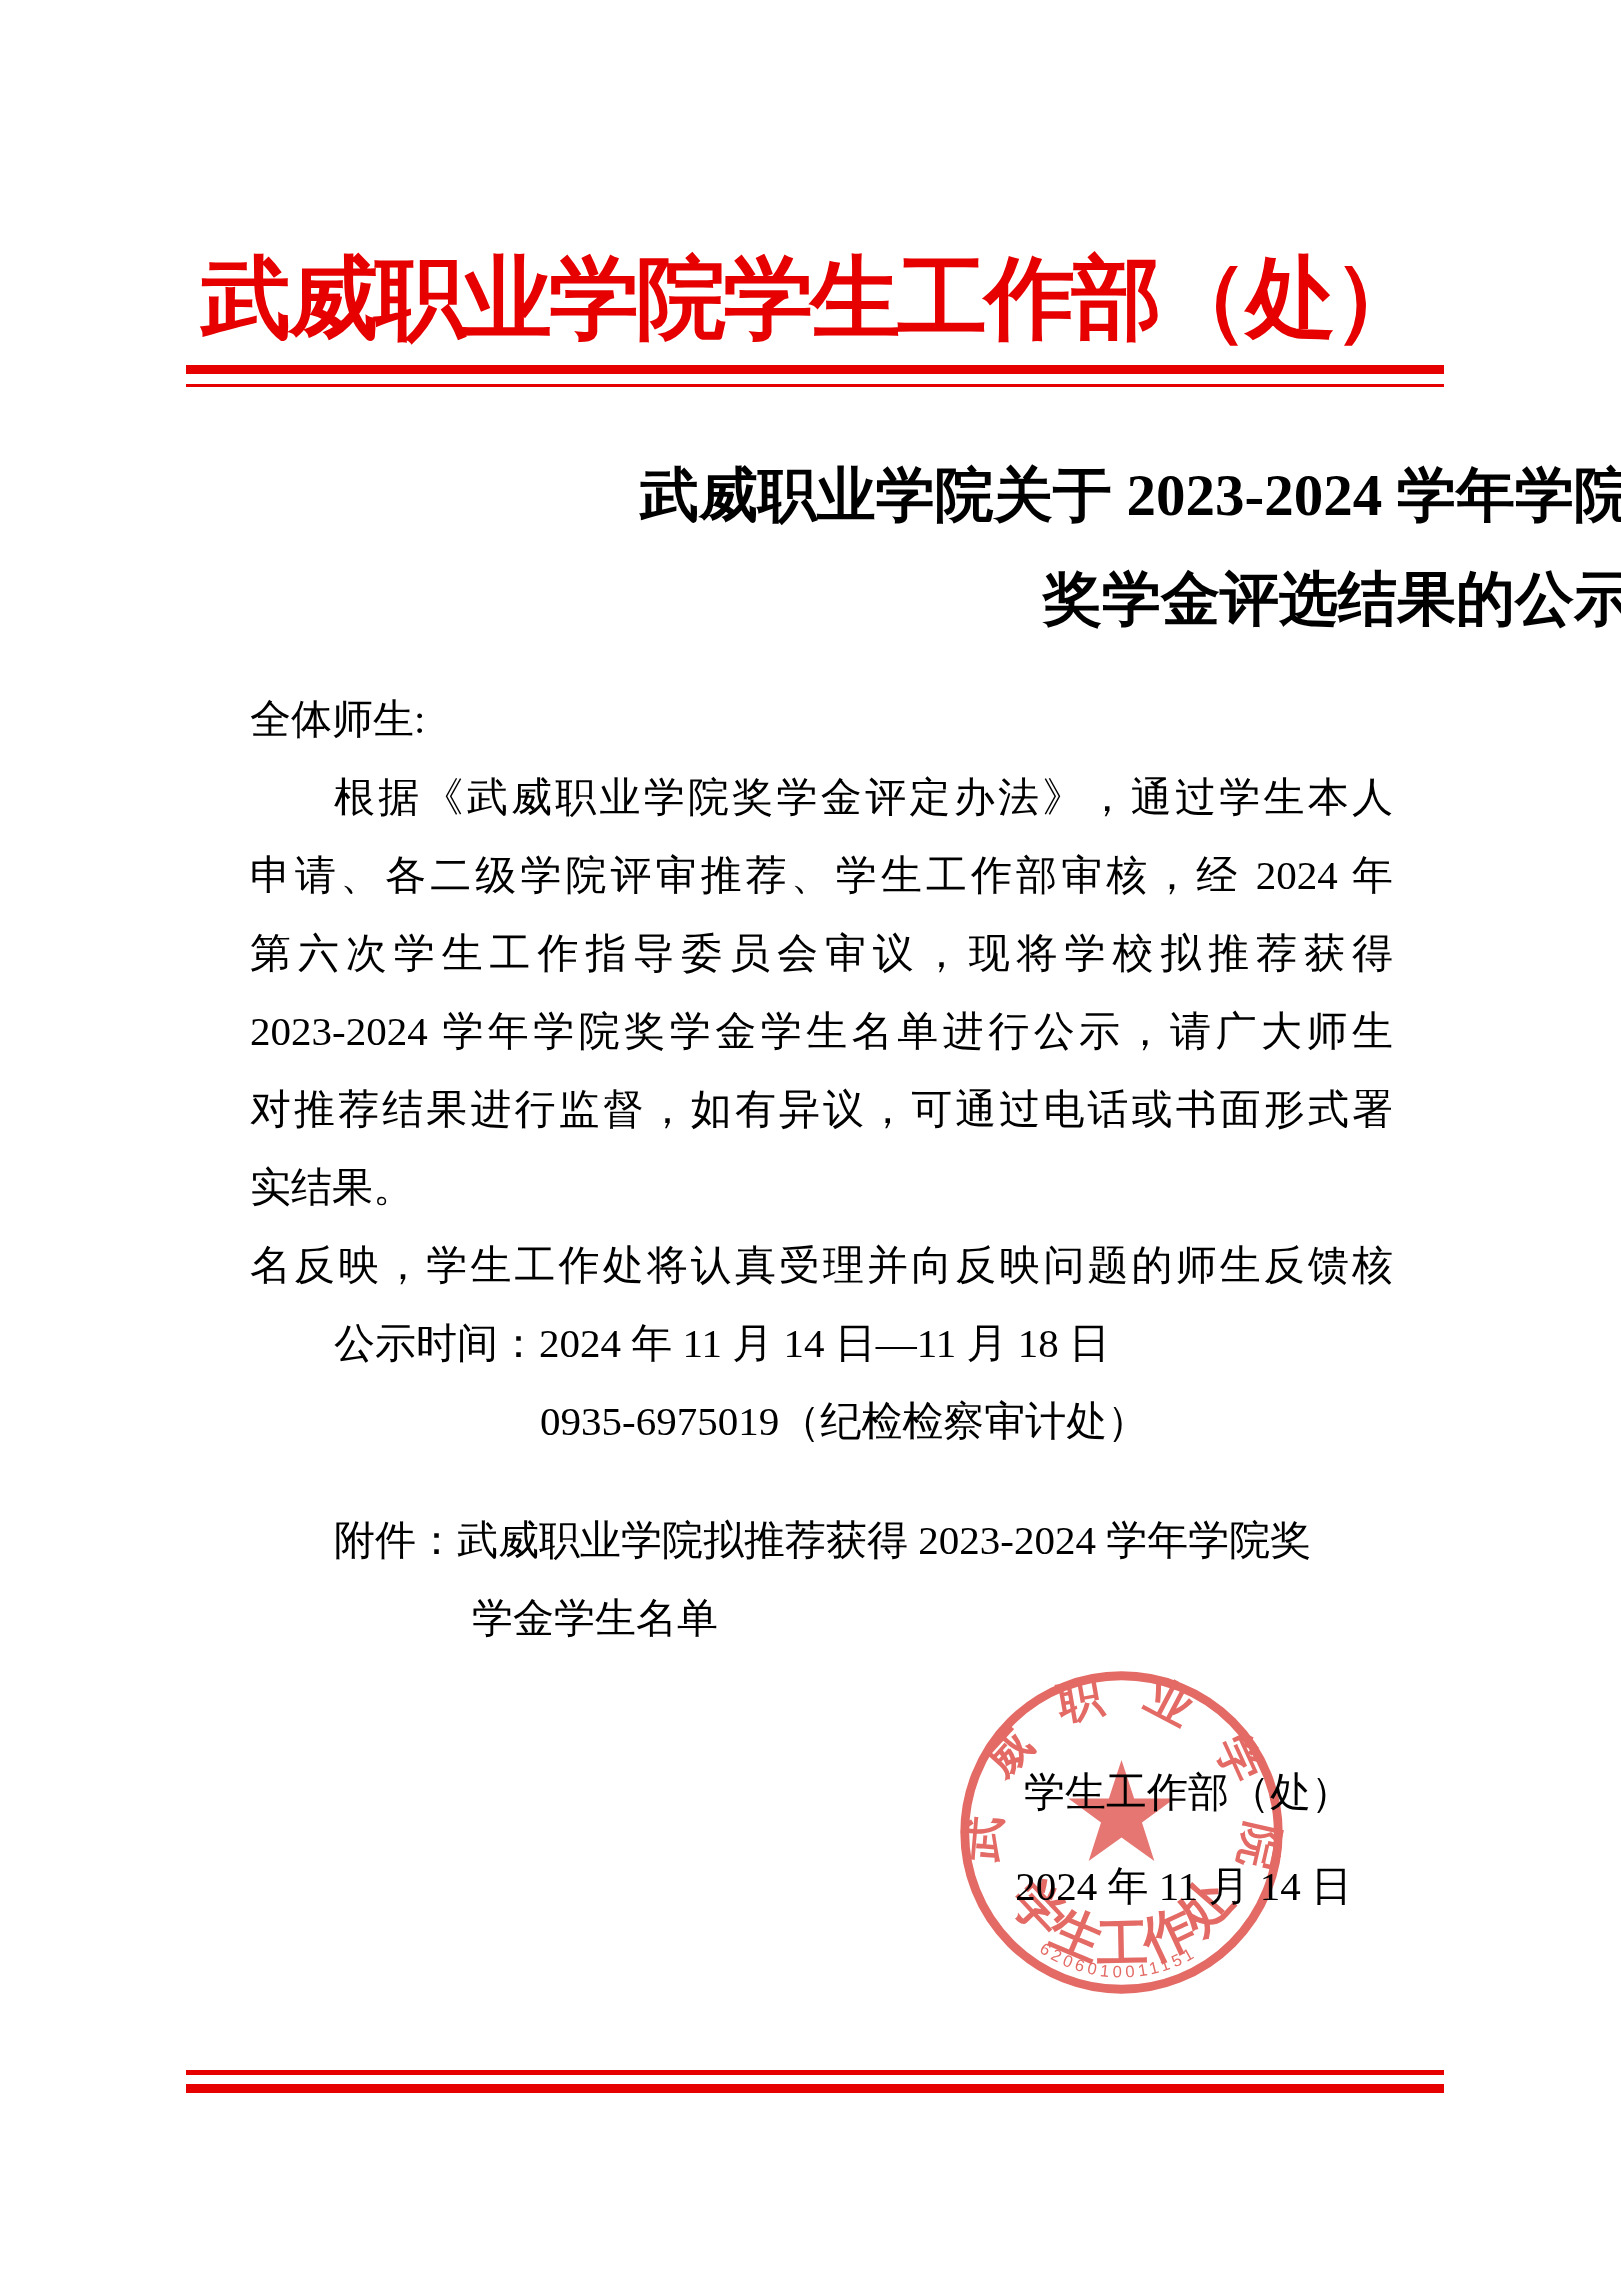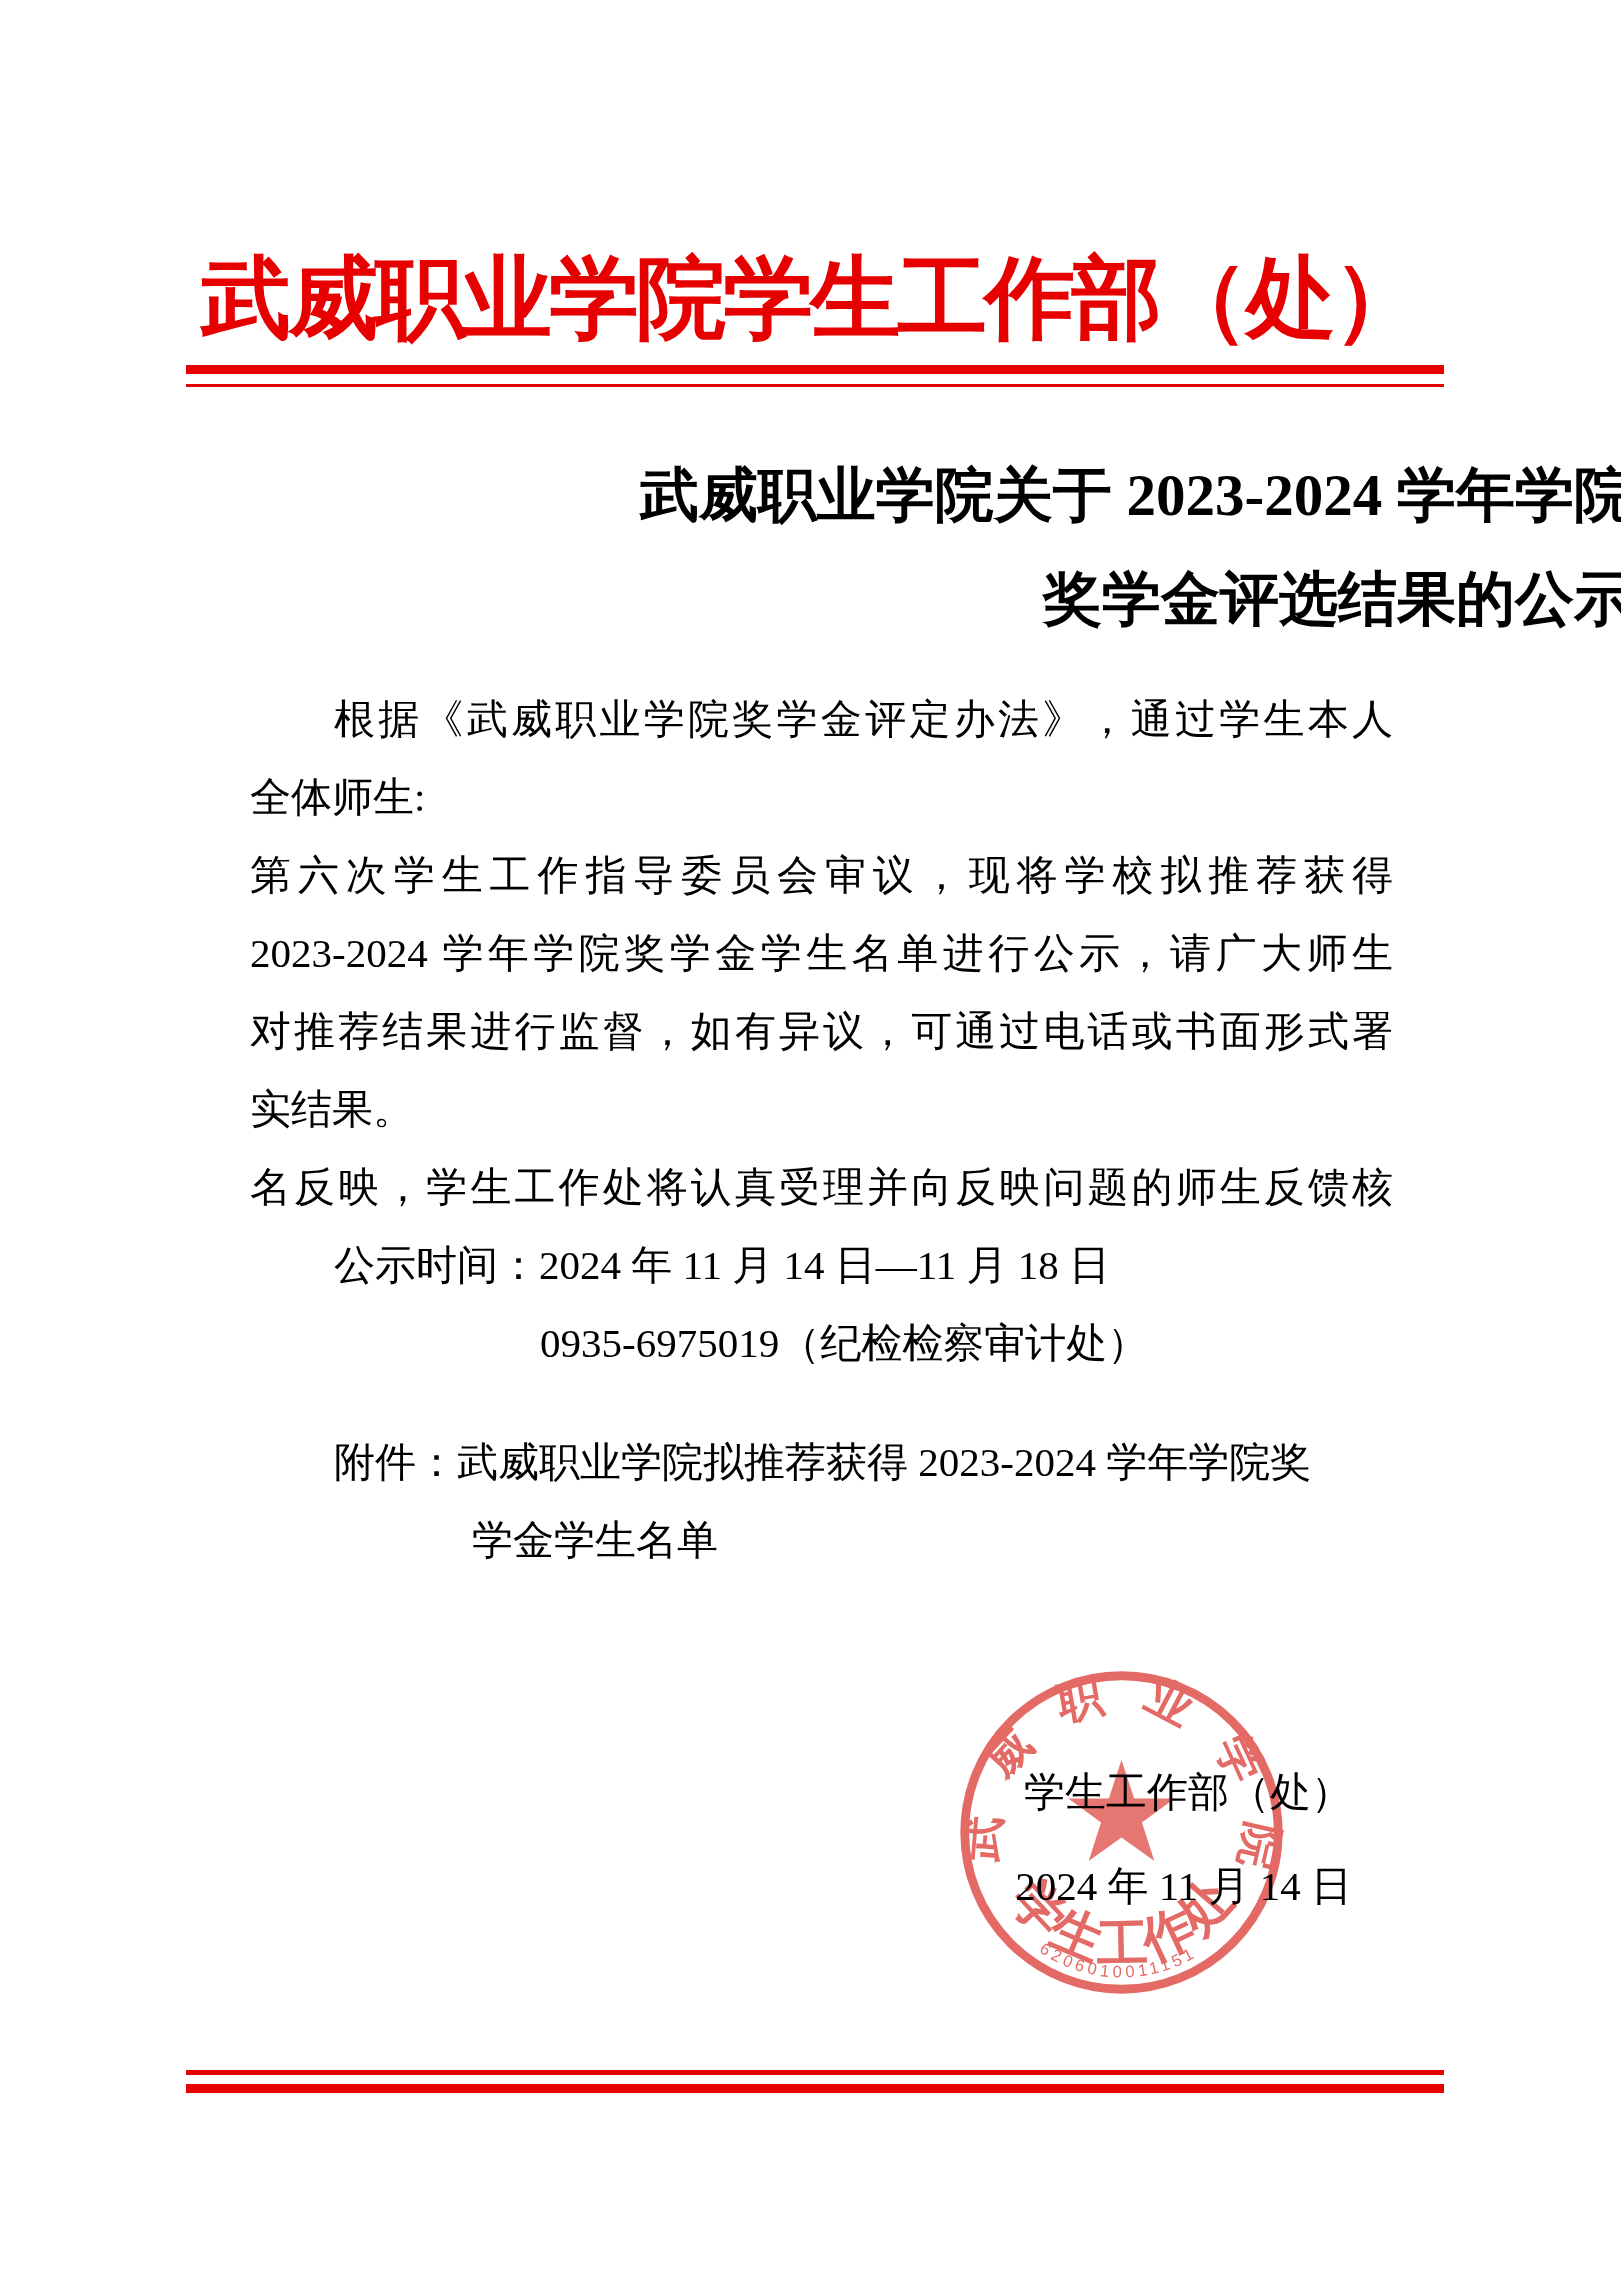--- a/index.html
+++ b/index.html
@@ -100,22 +100,23 @@
     <div class="rule-thick"></div>
     <div class="rule-thin"></div>
   </div>
 
   <div class="doc-title">
     <div>武威职业学院关于 2023-2024 学年学院</div>
     <div>奖学金评选结果的公示</div>
   </div>
 
   <div class="body-block">
+    <div class="line">全体师生:</div>
     <div class="line j indent2">根据《武威职业学院奖学金评定办法》，通过学生本人</div>
-    <div class="line">全体师生:</div>
+    <div class="line j">申请、各二级学院评审推荐、学生工作部审核，经 2024 年</div>
     <div class="line j">第六次学生工作指导委员会审议，现将学校拟推荐获得</div>
     <div class="line j">2023-2024 学年学院奖学金学生名单进行公示，请广大师生</div>
     <div class="line j">对推荐结果进行监督，如有异议，可通过电话或书面形式署</div>
     <div class="line">实结果。</div>
     <div class="line j">名反映，学生工作处将认真受理并向反映问题的师生反馈核</div>
     <div class="line indent2">公示时间：2024 年 11 月 14 日—11 月 18 日</div>
     <div class="line phone2-indent">0935-6975019（纪检检察审计处）</div>
     <div class="attach-block">
       <div class="line indent2">附件：武威职业学院拟推荐获得 2023-2024 学年学院奖</div>
       <div class="line attach2-indent">学金学生名单</div>

